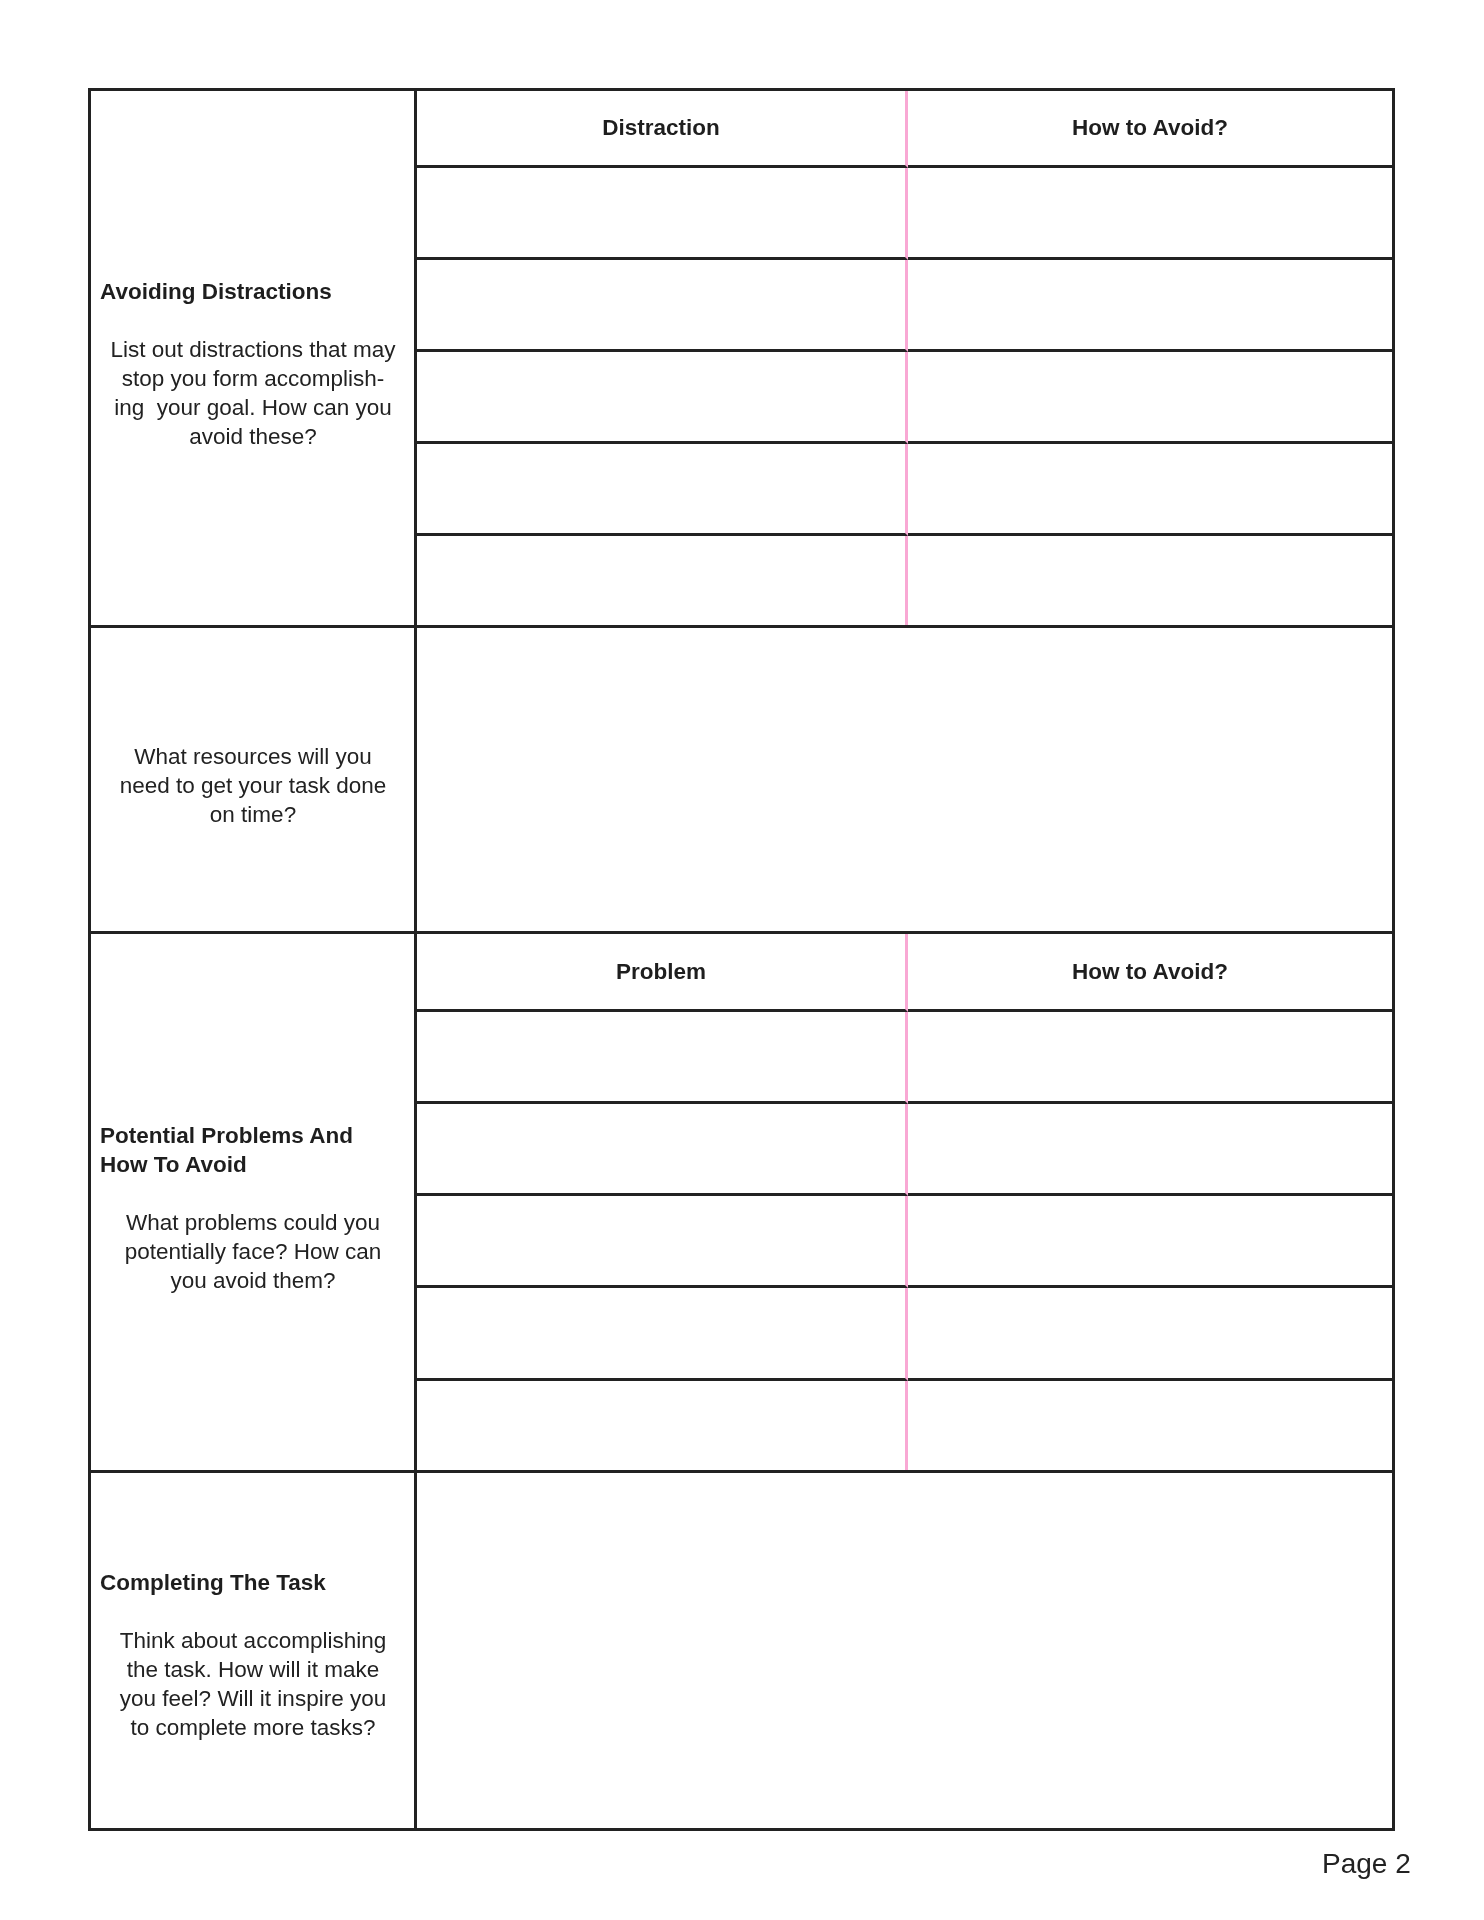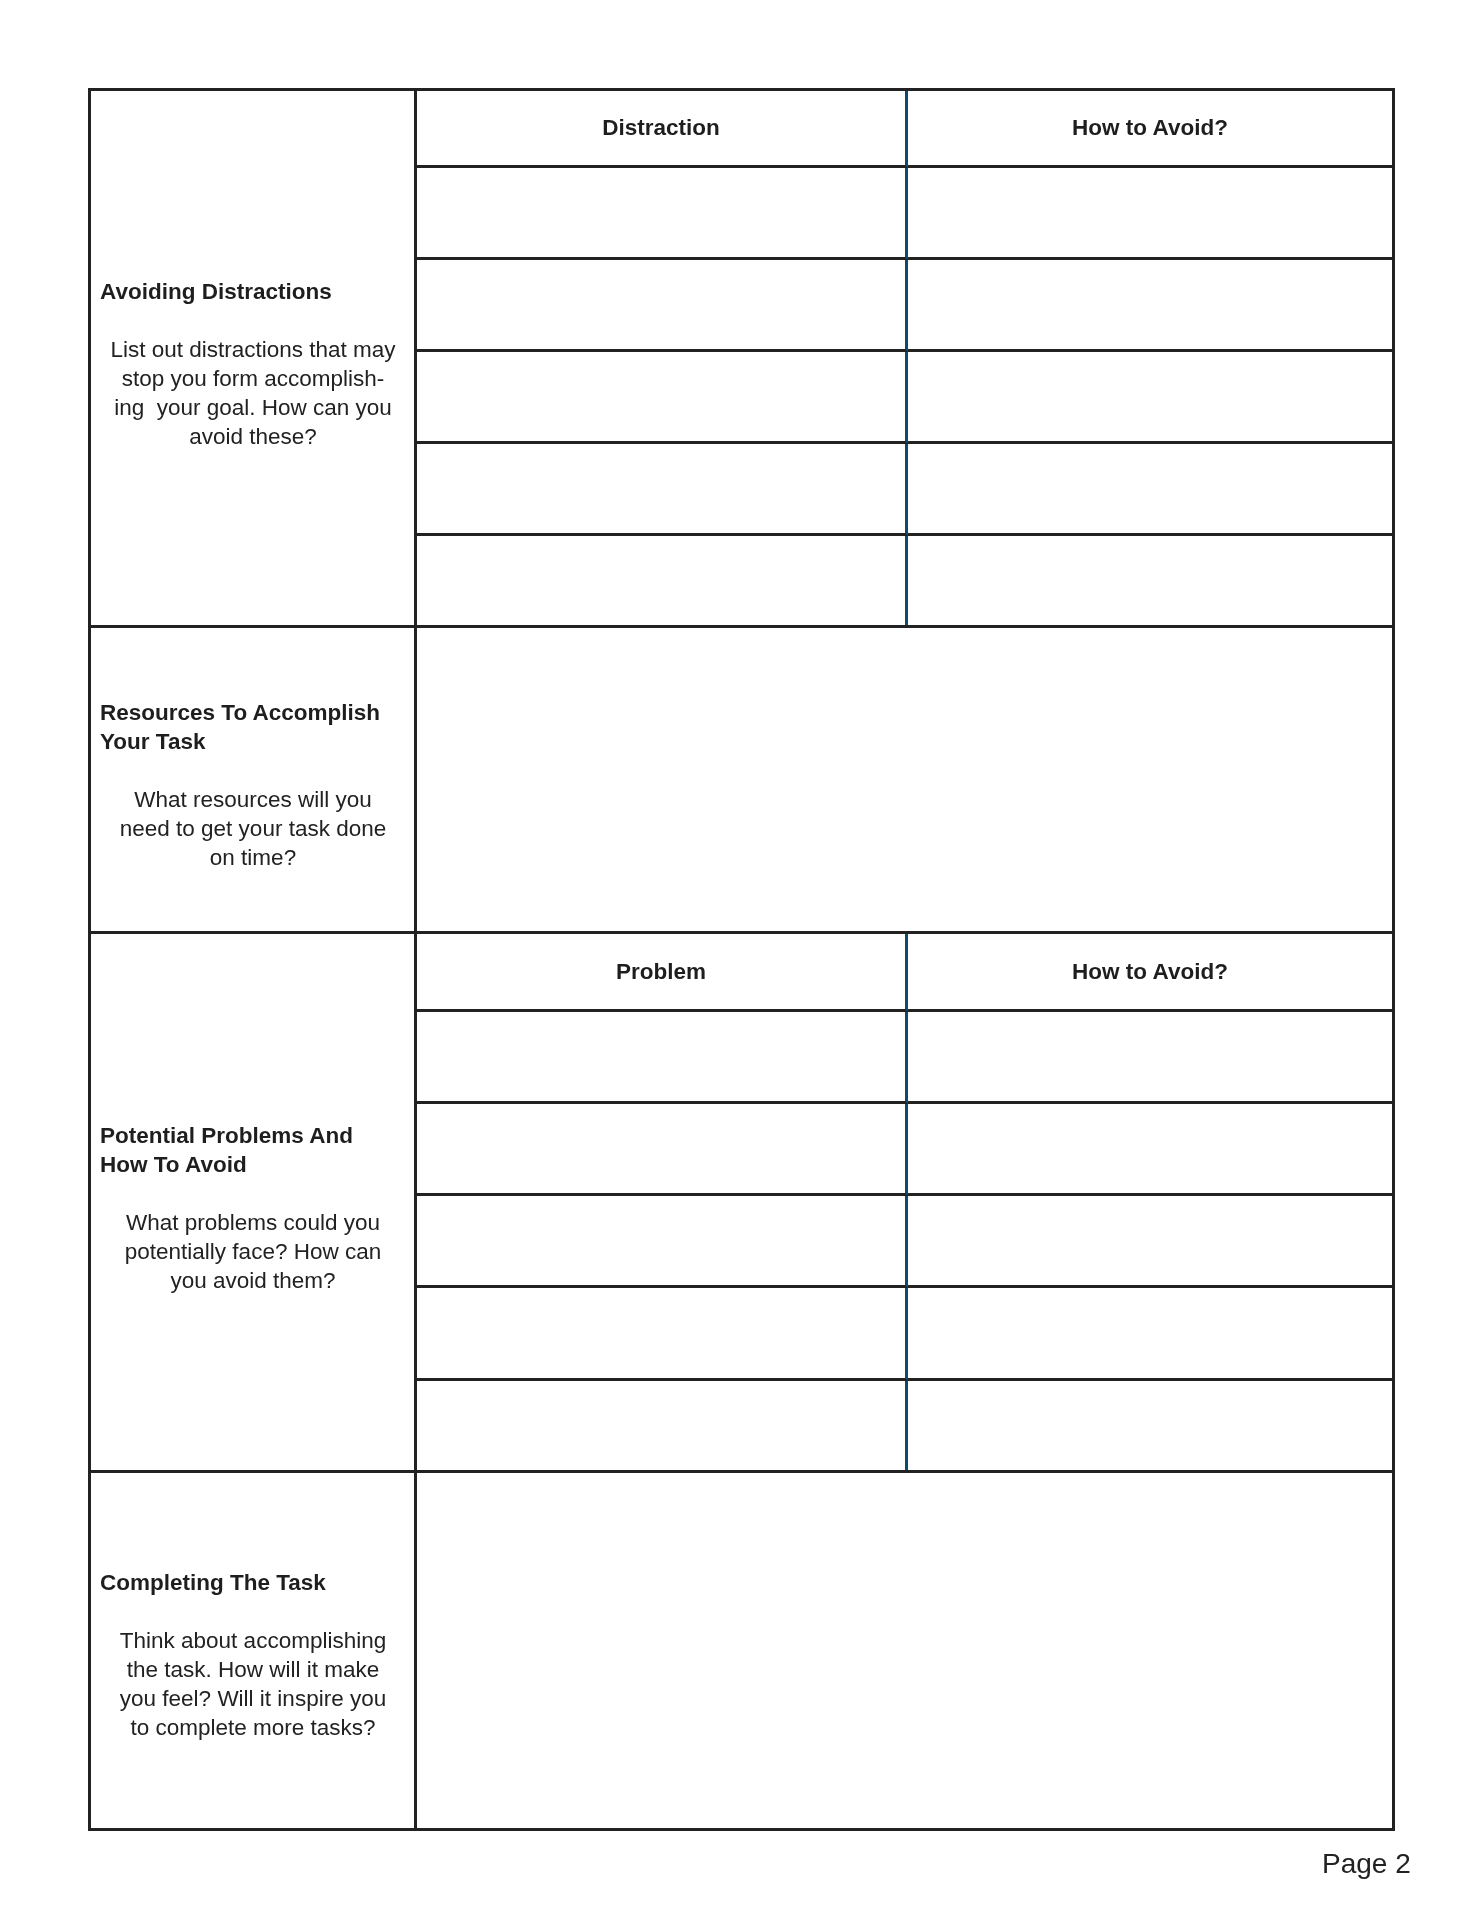--- a/index.html
+++ b/index.html
@@ -6,21 +6,21 @@
   body { width: 1484px; height: 1920px; position: relative; font-family: "Liberation Sans", sans-serif; color: #222222; overflow: hidden; }
   .sheet { position: absolute; left: 88px; top: 88px; width: 1307px; height: 1743px; border: 3px solid #222; box-sizing: border-box; }
   .section { position: absolute; left: 0; width: 100%; box-sizing: border-box; }
   .section + .section { border-top: 3px solid #222; }
   .label-col { position: absolute; left: 0; top: 0; bottom: 0; width: 326px; border-right: 3px solid #222; box-sizing: border-box; display: flex; flex-direction: column; justify-content: center; padding: 8px 8px 0 9px; }
   .label-title { font-weight: bold; font-size: 22.5px; line-height: 29px; margin: 0 0 29px 0; color: #1e1e1e; }
   .label-desc { font-size: 22.5px; line-height: 29px; margin: 0; color: #222; text-align: center; }
   .content-col { position: absolute; left: 326px; right: 0; top: 0; bottom: 0; }
   .grid { position: absolute; inset: 0; display: grid; grid-template-columns: 491px 1fr; }
   .cell { border-bottom: 3px solid #222; box-sizing: border-box; }
-  .cell.left { border-right: 3px solid #0c4a6e; }
+  .cell.left { border-right: 3px solid #f9a8d4; }
   .cell.last { border-bottom: none; }
   .hdr { display: flex; align-items: center; justify-content: center; font-weight: bold; font-size: 22.5px; color: #1e1e1e; }
   .freeform { position: absolute; inset: 0; }
   .page-num { position: absolute; left: 1322px; top: 1848px; font-size: 28px; color: #222; }
 </style>
 </head>
 <body>
 
 <div class="sheet">
 
@@ -47,24 +47,20 @@
         <div class="cell left"></div>
         <div class="cell"></div>
         <div class="cell left last"></div>
         <div class="cell last"></div>
       </div>
     </div>
   </div>
 
   <div class="section" style="top:534px; height:309px;">
     <div class="label-col">
-      <p class="label-title">
-        <span>Resources To Accomplish</span><br>
-        <span>Your Task</span>
-      </p>
       <p class="label-desc">
         <span>What resources will you</span><br>
         <span>need to get your task done</span><br>
         <span>on time?</span>
       </p>
     </div>
     <div class="content-col">
       <div class="freeform"></div>
     </div>
   </div>

